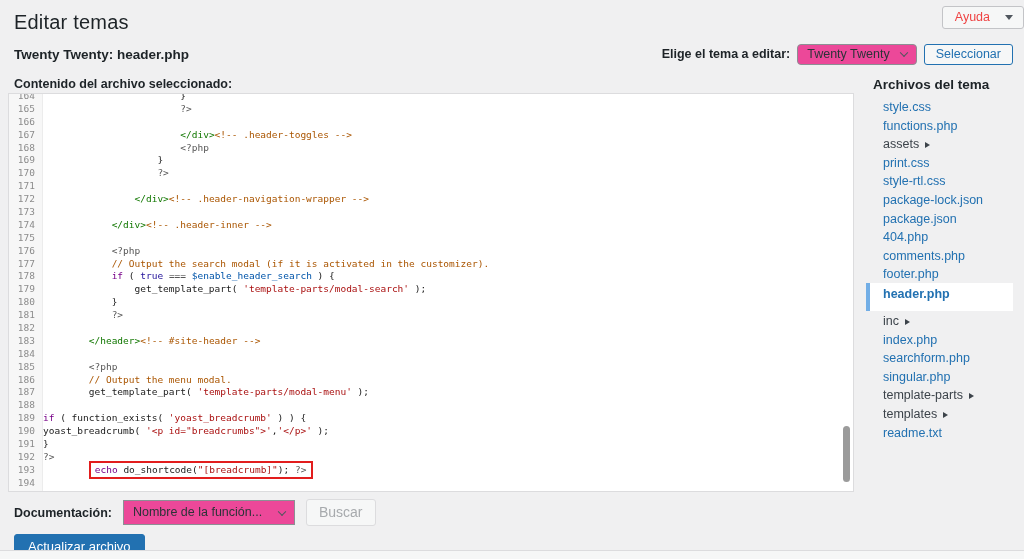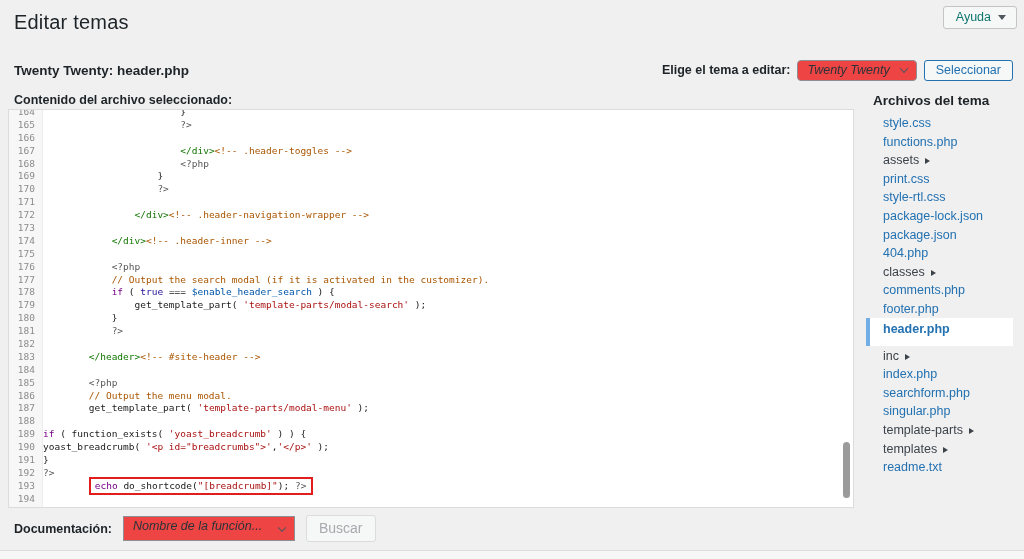--- a/index.html
+++ b/index.html
@@ -8,36 +8,36 @@
     background:#f0f0f1;
     font-family:"Liberation Sans", sans-serif;
     color:#1d2327;
     position:relative;
   }
   .wrap { position:relative; width:1024px; height:559px; padding:0 11px 0 8px; }
 
   
   .page-title { font-size:20px; font-weight:400; color:#1d2327; padding:11px 13px 0 6px; letter-spacing:.2px; }
   .help-btn {
-    position:absolute; top:6px; right:7px;
+    position:absolute; top:6px; right:0;
     background:#f6f7f7; border:1px solid #c3c4c7; border-radius:3px;
-    font-size:12.5px; color:#0f766e; padding:3px 10px 4px 12px;
-    display:flex; align-items:center; gap:7px; cursor:pointer;
+    font-size:12.5px; color:#ef4444; padding:3px 10px 4px 12px;
+    display:flex; align-items:center; gap:15px; cursor:pointer;
   }
   .help-caret { width:0; height:0; border-left:4px solid transparent; border-right:4px solid transparent; border-top:5px solid #50575e; display:inline-block; }
 
   
-  .row2 { display:flex; justify-content:space-between; align-items:center; margin-top:24px; padding-left:6px; height:24px; }
+  .row2 { display:flex; justify-content:space-between; align-items:center; margin-top:8px; padding-left:6px; height:24px; }
   .file-title { font-size:13.5px; font-weight:700; color:#1d2327; }
   .theme-chooser { display:flex; align-items:center; gap:7px; }
   .bold-label { font-size:12.5px; font-weight:700; color:#1d2327; }
 
   .select {
-    position:relative; background:#ef4444; border:1px solid #8c8f94; border-radius:4px;
-    font-size:12.5px; color:#2c3338; display:flex; align-items:flex-start; cursor:pointer;font-style:italic;
+    position:relative; background:#ec4899; border:1px solid #8c8f94; border-radius:4px;
+    font-size:12.5px; color:#2c3338; display:flex; align-items:center; cursor:pointer;
   }
   .select .val { padding:2px 26px 3px 9px; white-space:nowrap; }
   .chev { position:absolute; right:9px; top:50%; width:6px; height:6px;
     border-right:1.6px solid #50575e; border-bottom:1.6px solid #50575e;
     transform:translateY(-70%) rotate(45deg); }
   .theme-select { height:21px; min-width:113px; }
   .docs-select { height:25px; min-width:172px; border-radius:0; }
 
   .btn-secondary {
     background:#f6f7f7; border:1px solid #2271b1; color:#2271b1; border-radius:3px;
@@ -261,21 +261,20 @@
     </div>
     <div class="sidebar">
         <a class="file-item" href="#"><span>style.css</span></a>
         <a class="file-item" href="#"><span>functions.php</span></a>
         <div class="file-item folder"><span>assets</span><span class="tri"></span></div>
         <a class="file-item" href="#"><span>print.css</span></a>
         <a class="file-item" href="#"><span>style-rtl.css</span></a>
         <a class="file-item" href="#"><span>package-lock.json</span></a>
         <a class="file-item" href="#"><span>package.json</span></a>
         <a class="file-item" href="#"><span>404.php</span></a>
-        <div class="file-item folder"><span>classes</span><span class="tri"></span></div>
         <a class="file-item" href="#"><span>comments.php</span></a>
         <a class="file-item" href="#"><span>footer.php</span></a>
         <a class="file-item selected" href="#"><span>header.php</span></a>
         <div class="file-item folder"><span>inc</span><span class="tri"></span></div>
         <a class="file-item" href="#"><span>index.php</span></a>
         <a class="file-item" href="#"><span>searchform.php</span></a>
         <a class="file-item" href="#"><span>singular.php</span></a>
         <div class="file-item folder"><span>template-parts</span><span class="tri"></span></div>
         <div class="file-item folder"><span>templates</span><span class="tri"></span></div>
         <a class="file-item" href="#"><span>readme.txt</span></a>

